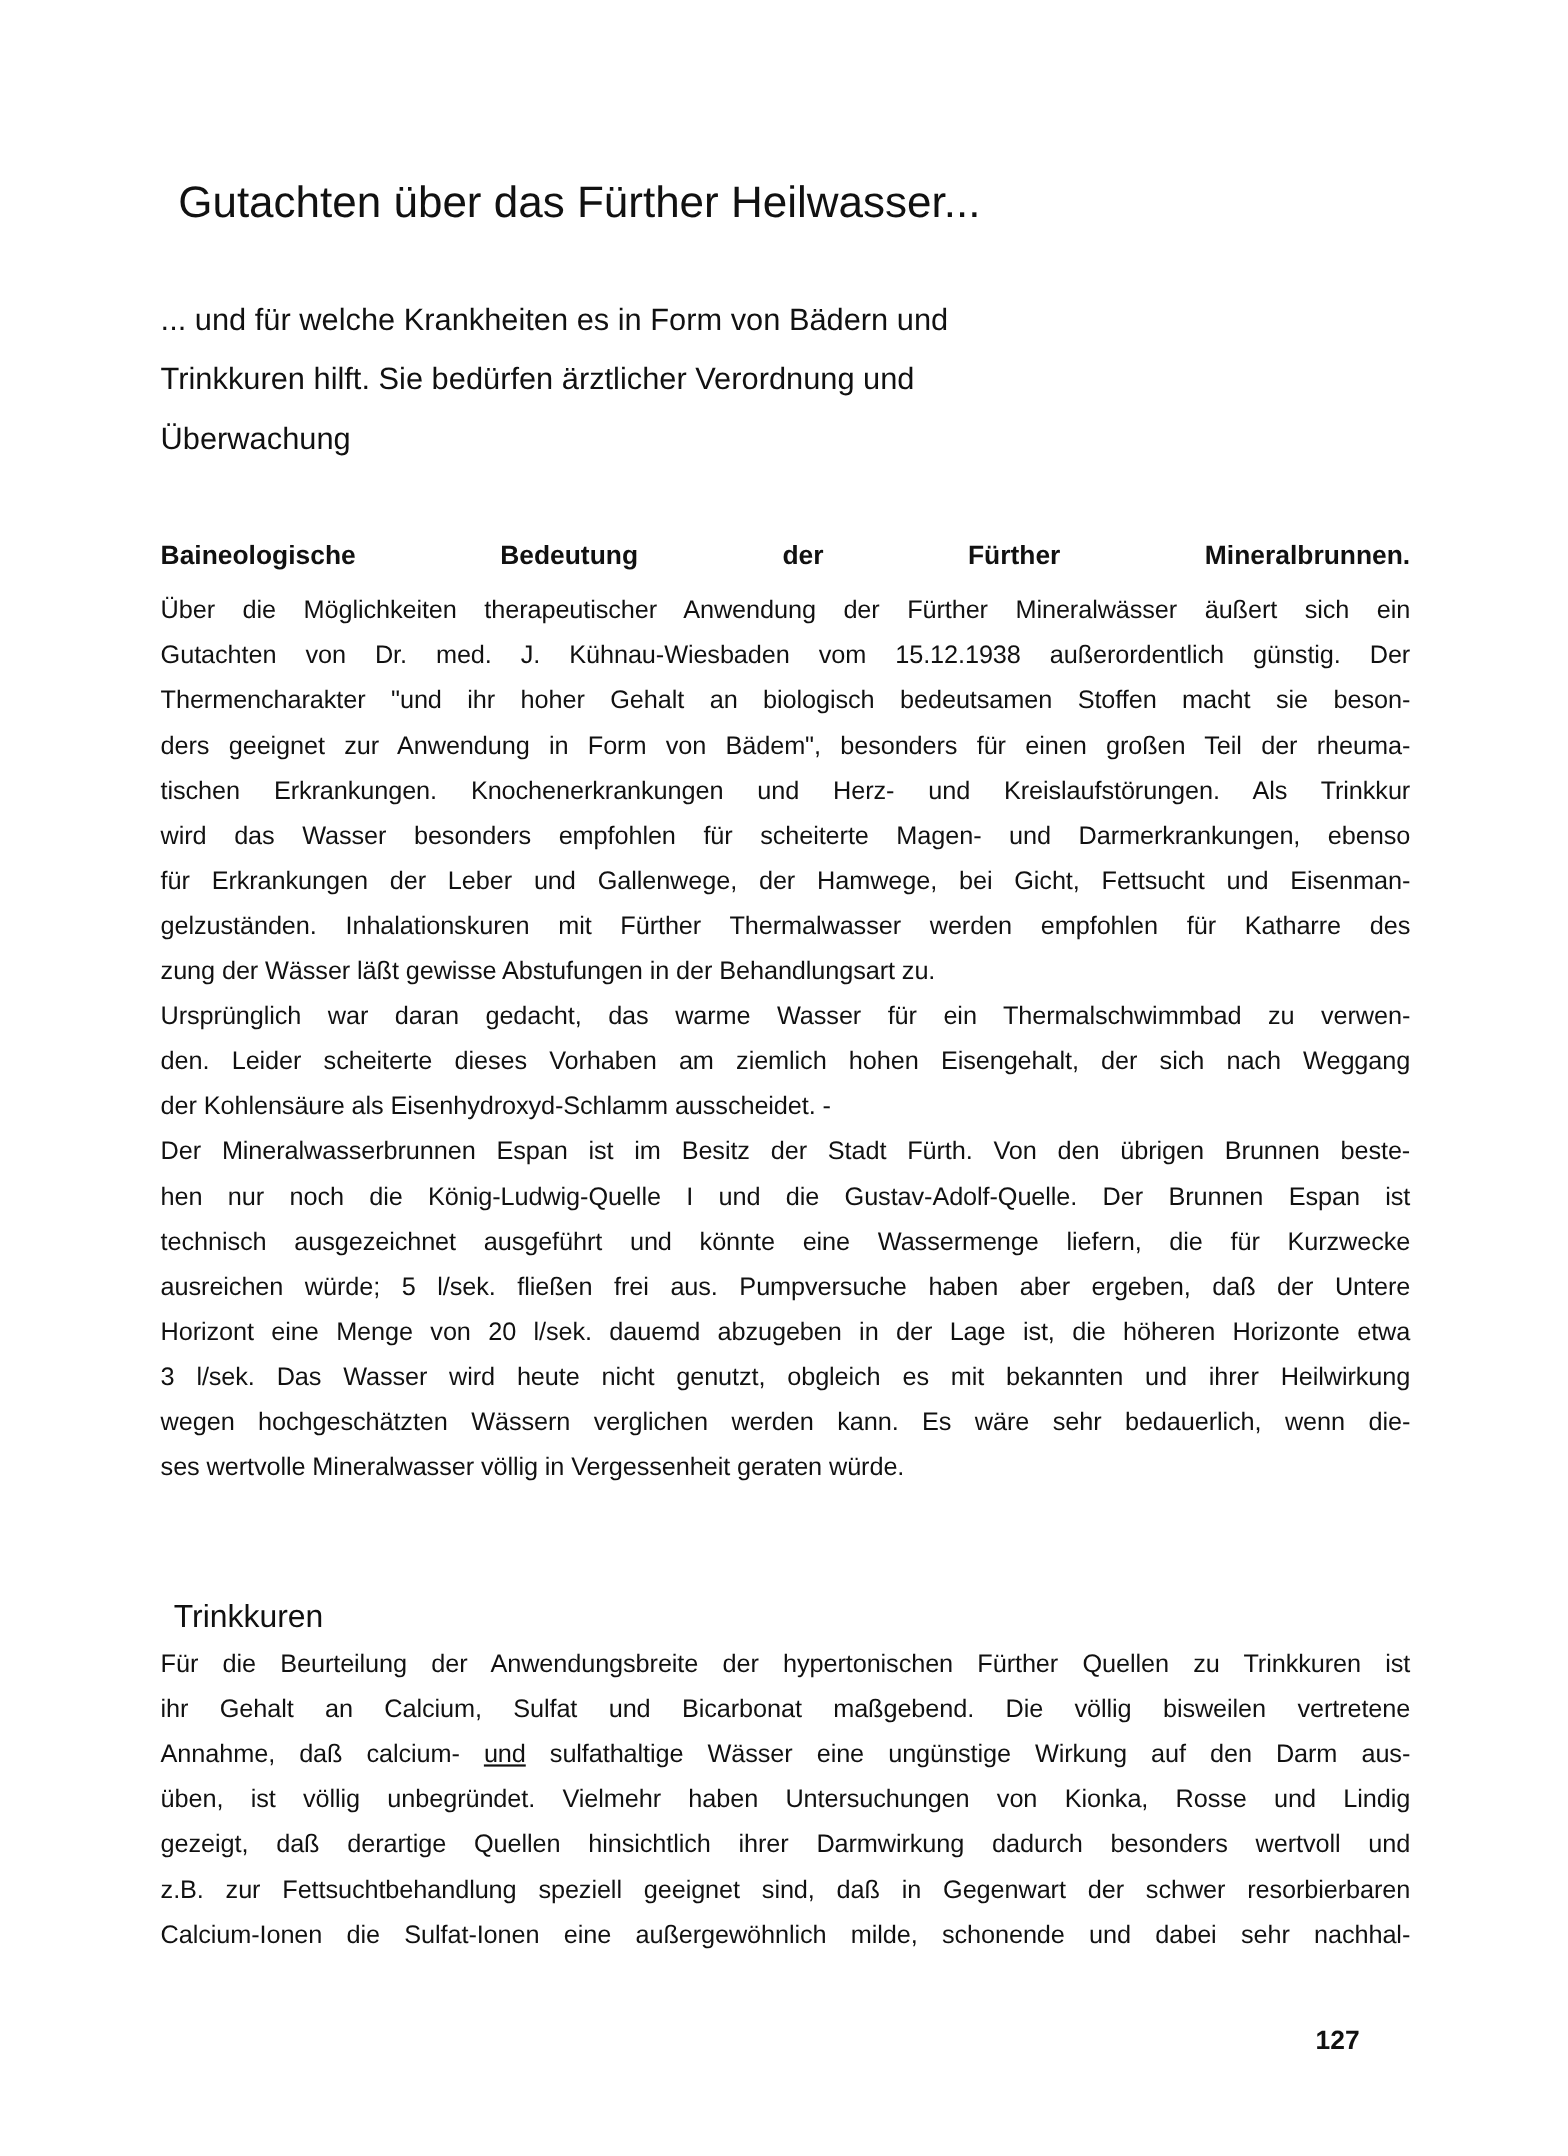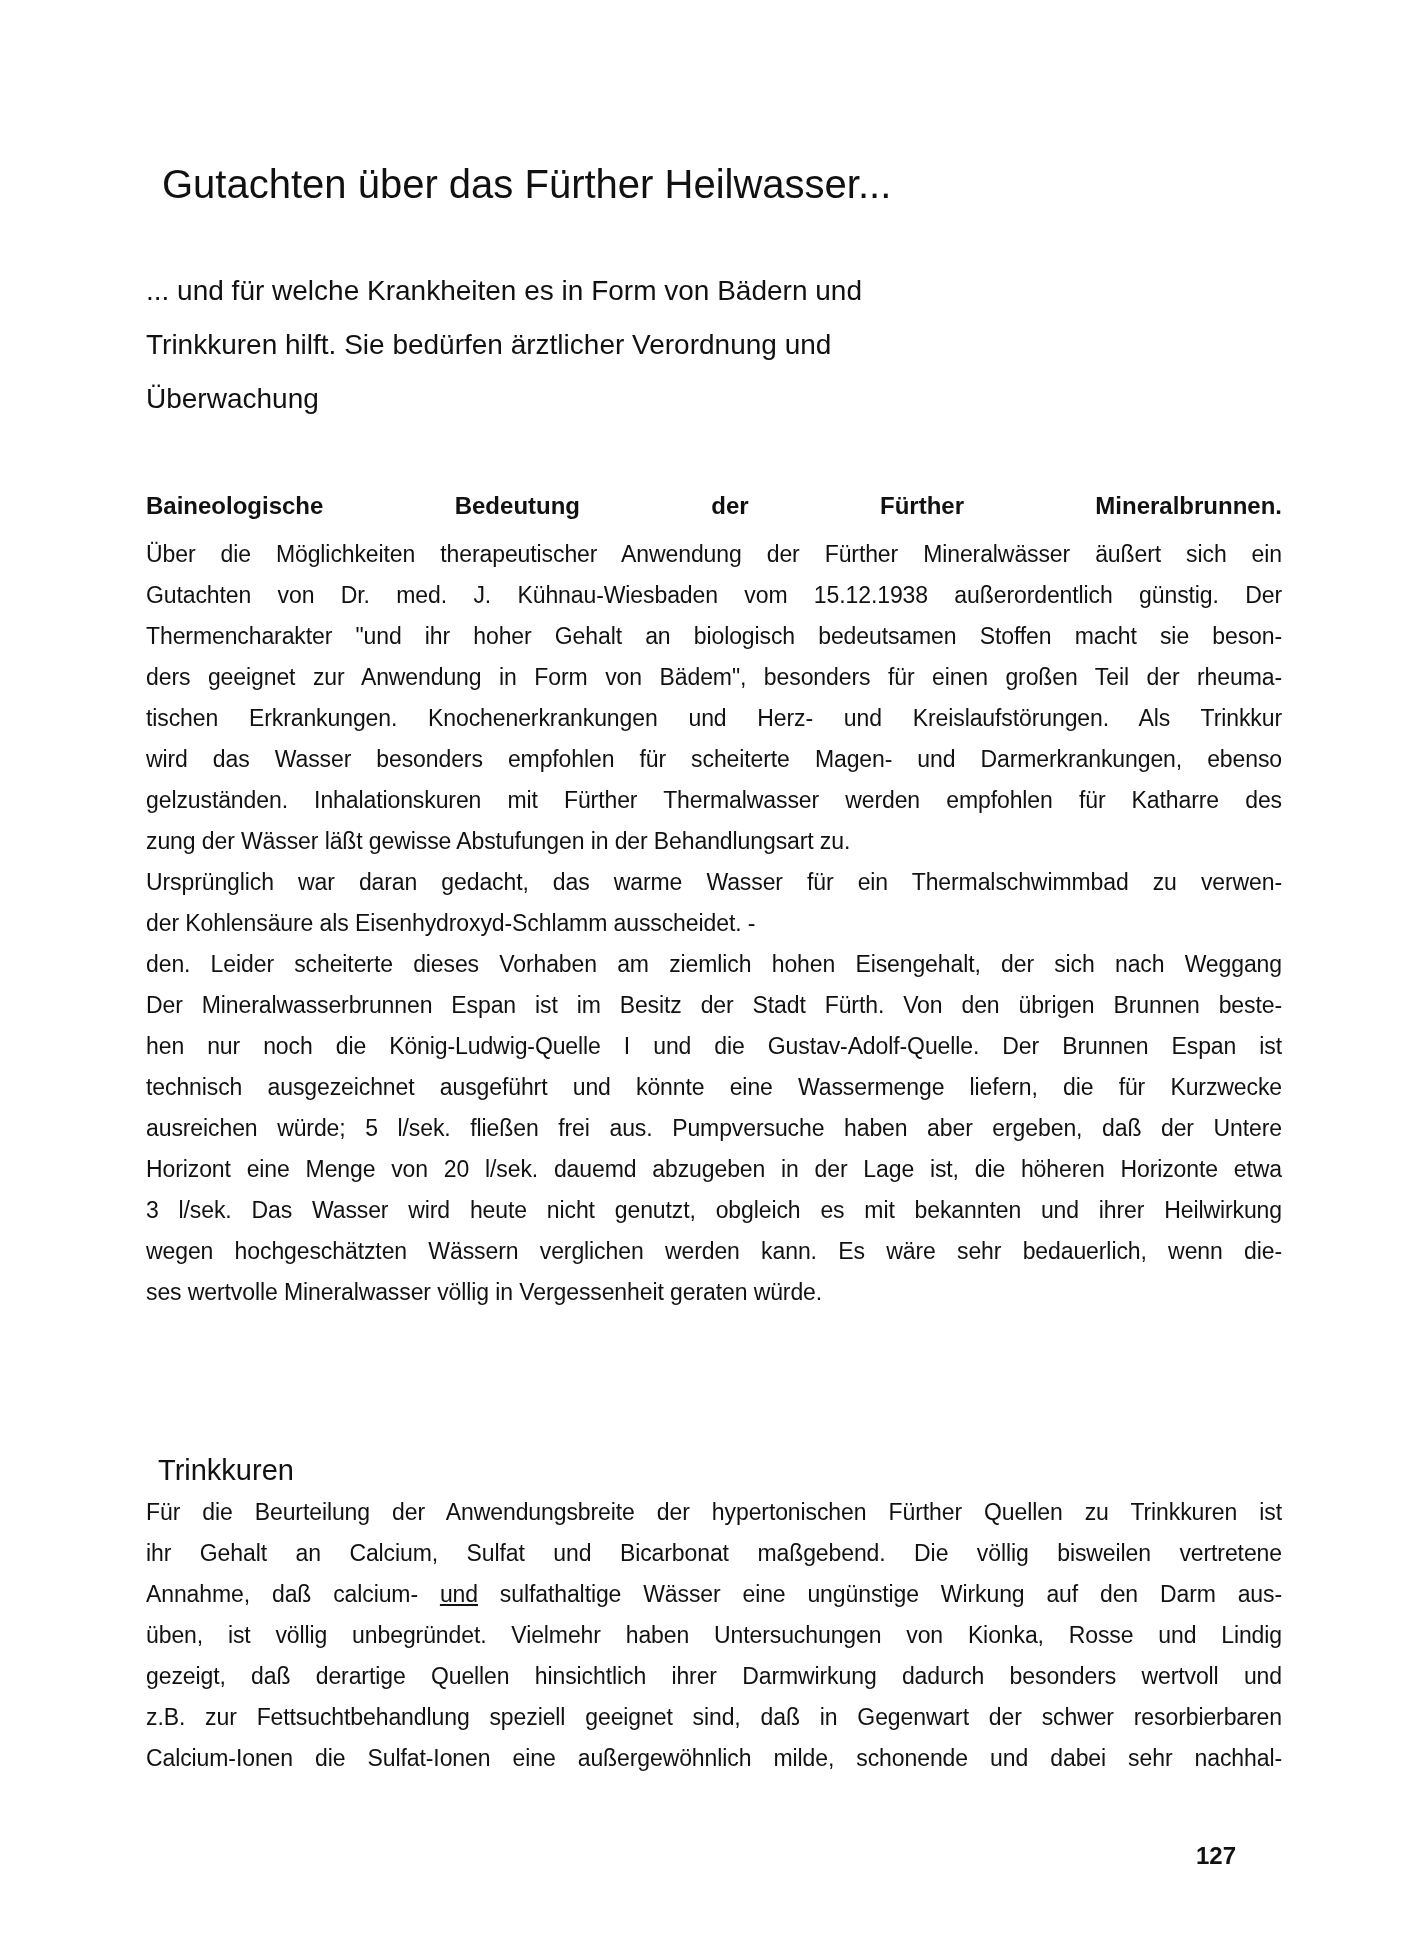--- a/index.html
+++ b/index.html
@@ -104,25 +104,26 @@
 
   <div class="lead">Baineologische Bedeutung der Fürther Mineralbrunnen.</div>
 
   <div class="body-block body1">
       <div class="line"><span>Über die Möglichkeiten therapeutischer Anwendung der Fürther Mineralwässer äußert sich ein</span></div>
       <div class="line"><span>Gutachten von Dr. med. J. Kühnau-Wiesbaden vom 15.12.1938 außerordentlich günstig. Der</span></div>
       <div class="line"><span>Thermencharakter "und ihr hoher Gehalt an biologisch bedeutsamen Stoffen macht sie beson-</span></div>
       <div class="line"><span>ders geeignet zur Anwendung in Form von Bädem", besonders für einen großen Teil der rheuma-</span></div>
       <div class="line"><span>tischen Erkrankungen. Knochenerkrankungen und Herz- und Kreislaufstörungen. Als Trinkkur</span></div>
       <div class="line"><span>wird das Wasser besonders empfohlen für scheiterte Magen- und Darmerkrankungen, ebenso</span></div>
+      <div class="line"><span>für Erkrankungen der Leber und Gallenwege, der Hamwege, bei Gicht, Fettsucht und Eisenman-</span></div>
       <div class="line"><span>gelzuständen. Inhalationskuren mit Fürther Thermalwasser werden empfohlen für Katharre des</span></div>
       <div class="line noJust"><span>zung der Wässer läßt gewisse Abstufungen in der Behandlungsart zu.</span></div>
       <div class="line"><span>Ursprünglich war daran gedacht, das warme Wasser für ein Thermalschwimmbad zu verwen-</span></div>
+      <div class="line"><span>den. Leider scheiterte dieses Vorhaben am ziemlich hohen Eisengehalt, der sich nach Weggang</span></div>
       <div class="line noJust"><span>der Kohlensäure als Eisenhydroxyd-Schlamm ausscheidet. -</span></div>
-      <div class="line"><span>den. Leider scheiterte dieses Vorhaben am ziemlich hohen Eisengehalt, der sich nach Weggang</span></div>
       <div class="line"><span>Der Mineralwasserbrunnen Espan ist im Besitz der Stadt Fürth. Von den übrigen Brunnen beste-</span></div>
       <div class="line"><span>hen nur noch die König-Ludwig-Quelle I und die Gustav-Adolf-Quelle. Der Brunnen Espan ist</span></div>
       <div class="line"><span>technisch ausgezeichnet ausgeführt und könnte eine Wassermenge liefern, die für Kurzwecke</span></div>
       <div class="line"><span>ausreichen würde; 5 l/sek. fließen frei aus. Pumpversuche haben aber ergeben, daß der Untere</span></div>
       <div class="line"><span>Horizont eine Menge von 20 l/sek. dauemd abzugeben in der Lage ist, die höheren Horizonte etwa</span></div>
       <div class="line"><span>3 l/sek. Das Wasser wird heute nicht genutzt, obgleich es mit bekannten und ihrer Heilwirkung</span></div>
       <div class="line"><span>wegen hochgeschätzten Wässern verglichen werden kann. Es wäre sehr bedauerlich, wenn die-</span></div>
       <div class="line noJust"><span>ses wertvolle Mineralwasser völlig in Vergessenheit geraten würde.</span></div>
     </div>
 

